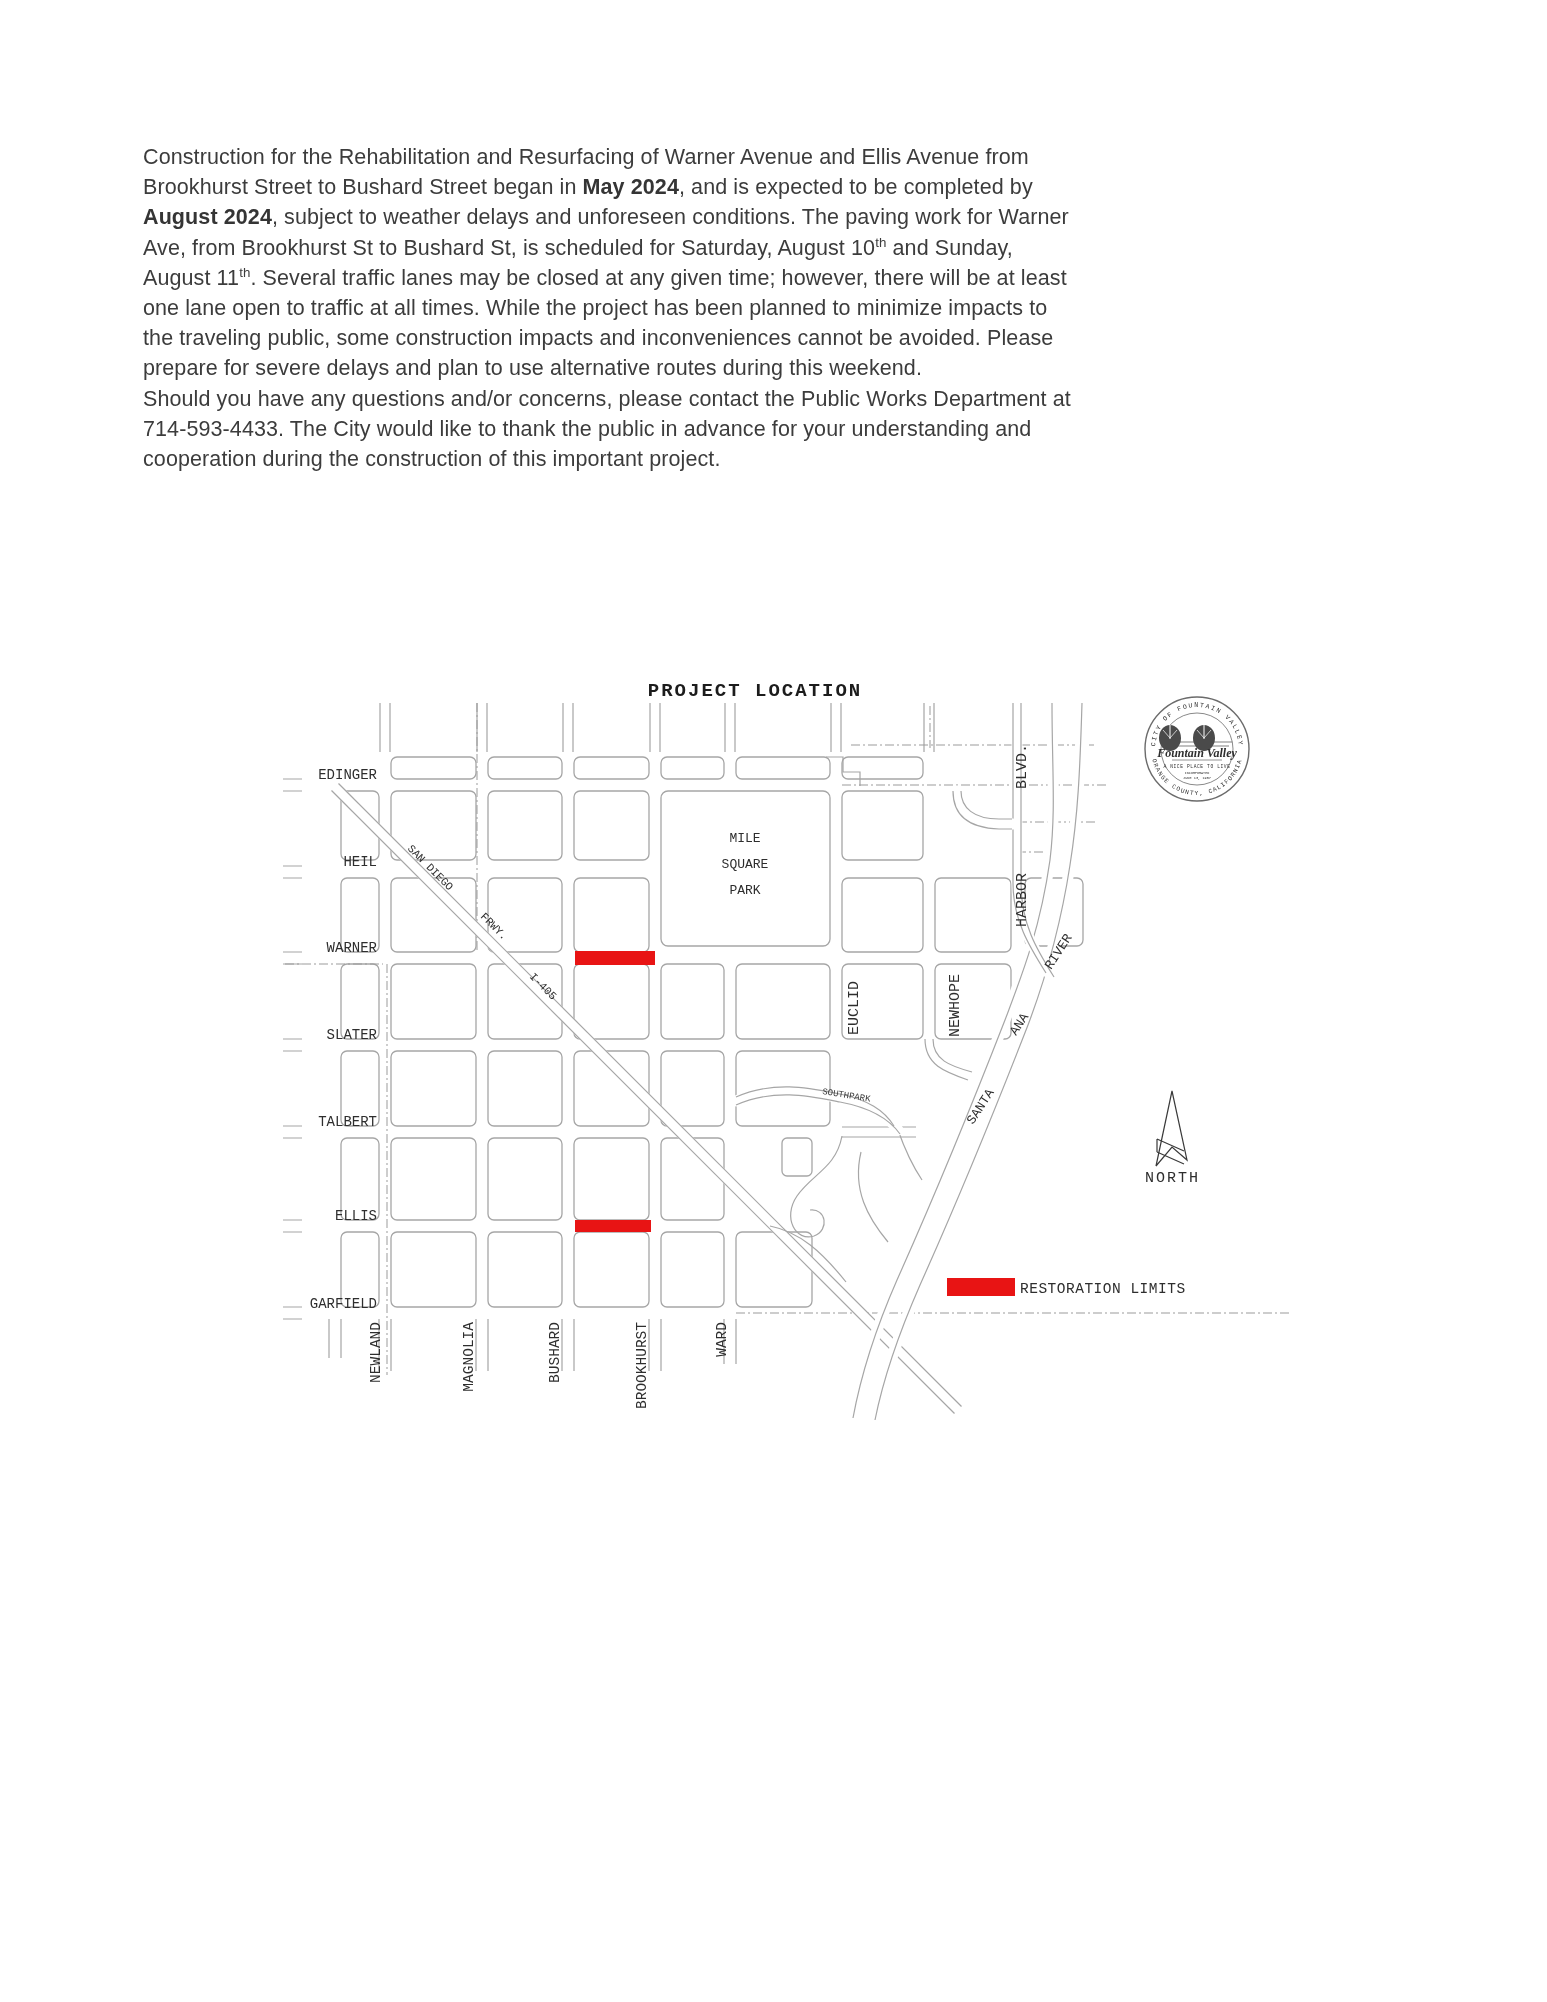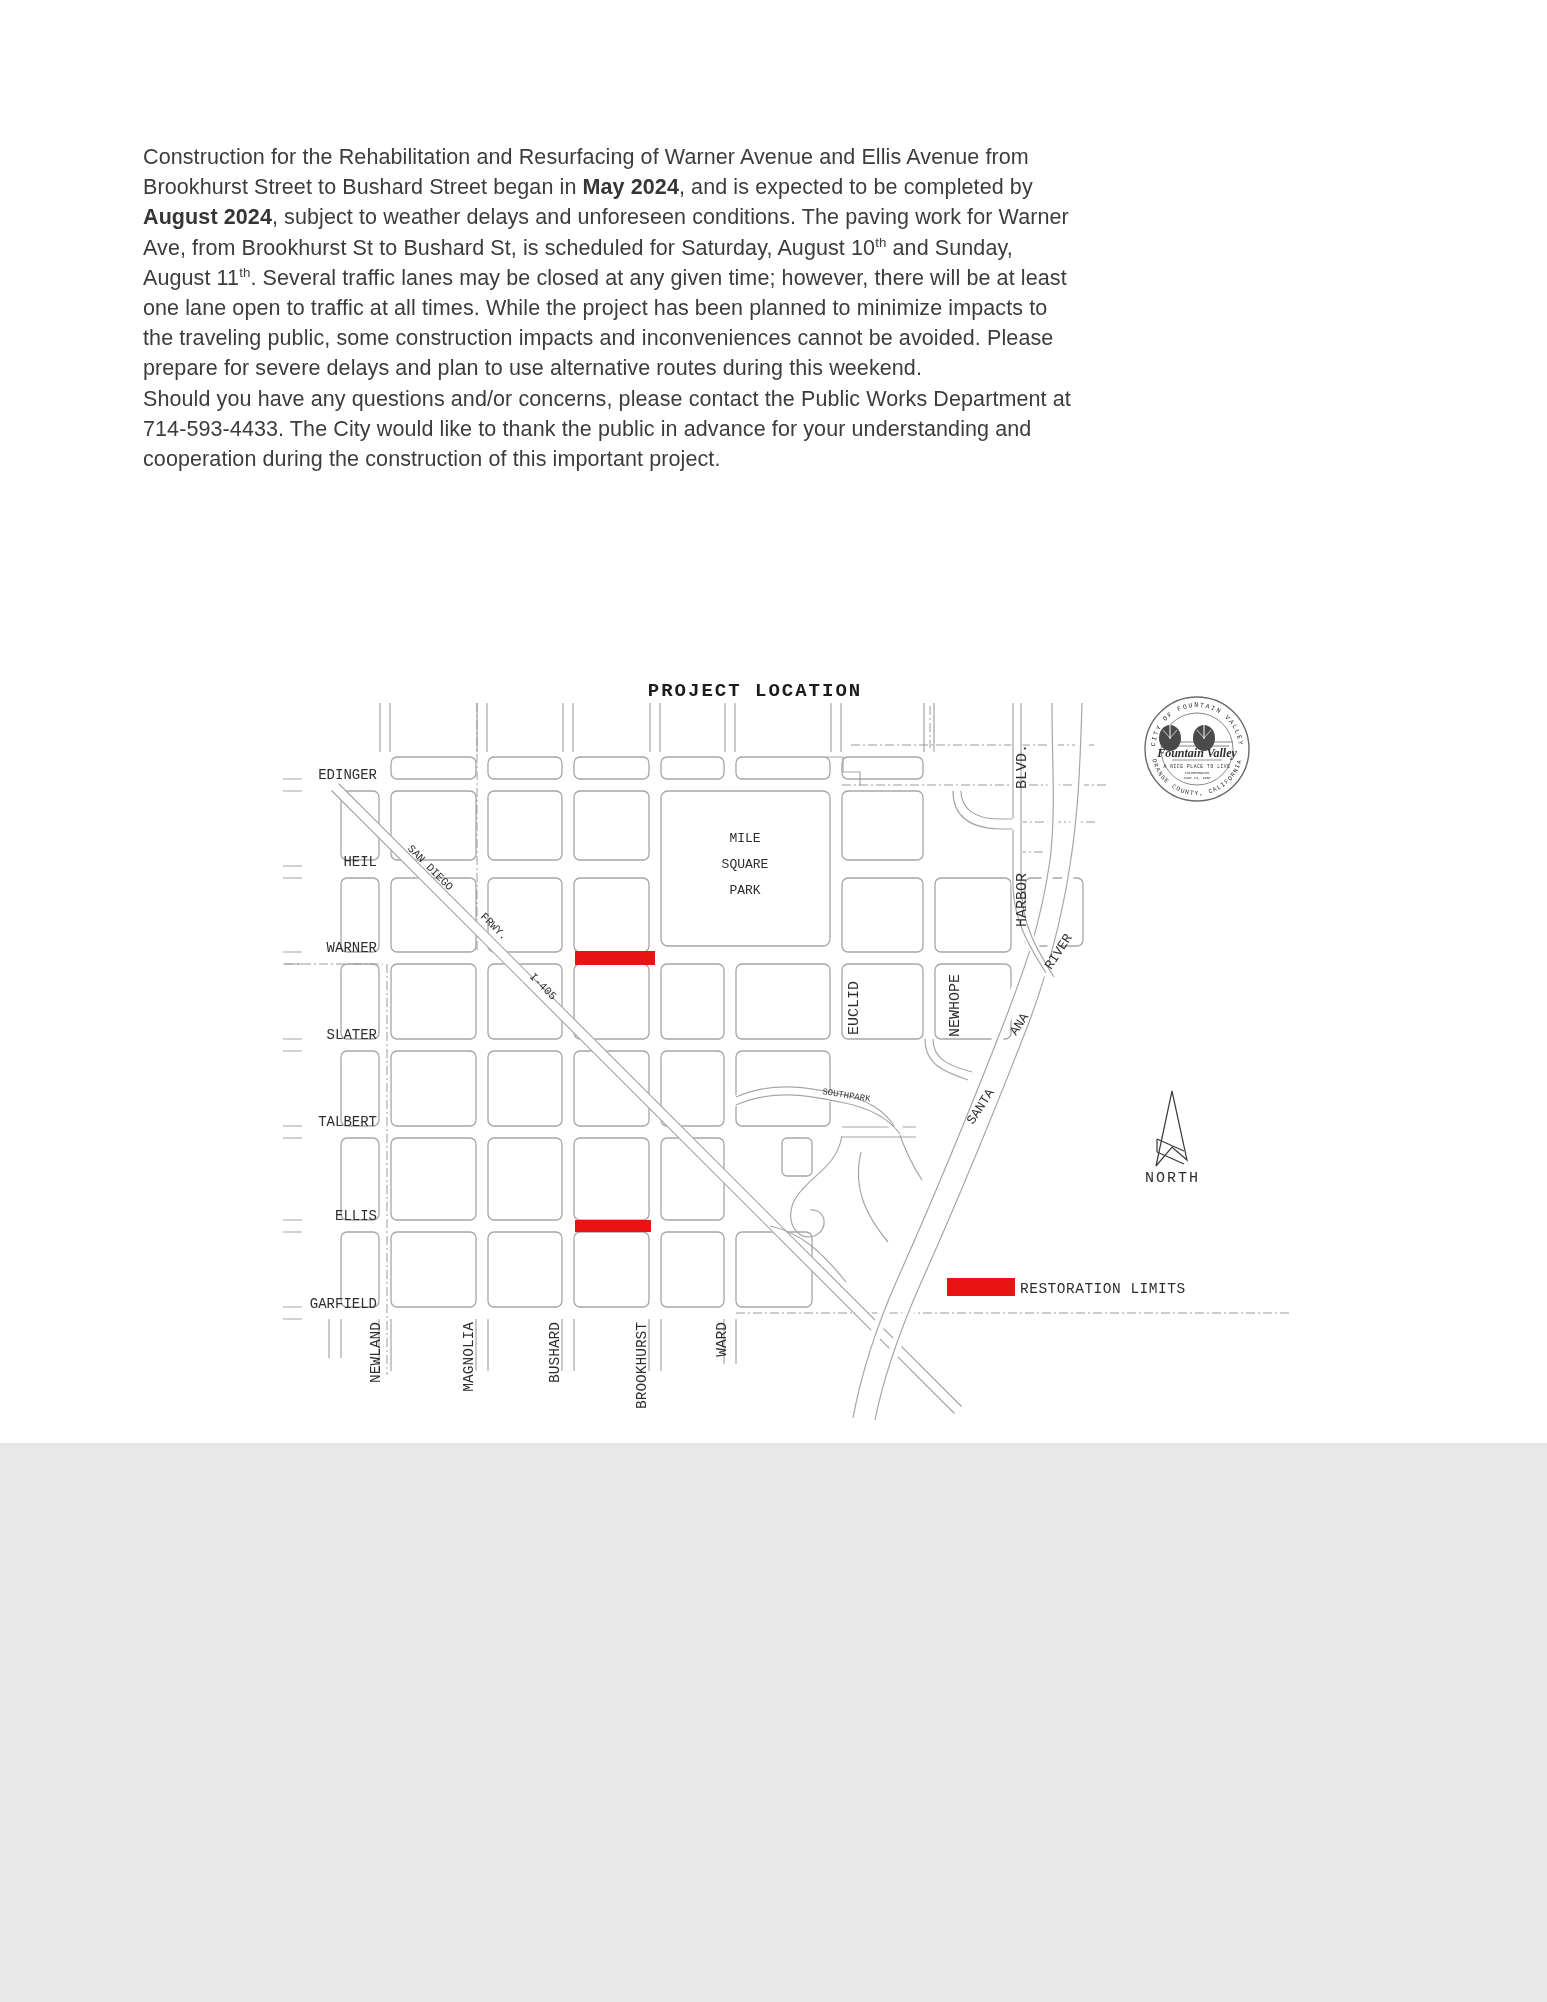--- a/index.html
+++ b/index.html
@@ -1,18 +1,18 @@
 <!DOCTYPE html>
 <html><head>
 <meta charset="utf-8">
 <style>
   html,body{margin:0;padding:0;background:#e8e8e8;}
   .page{
     position:relative;
-    width:1547px;height:1443px;
+    width:1547px;height:2002px;
     background:#ffffff;
     margin:0 auto;
     overflow:hidden;
     font-family:"Liberation Sans",sans-serif;
   }
   .notice{
     position:absolute;
     left:143px;top:142px;width:932px;
     color:#3c3c3c;
     font-size:21.5px;

